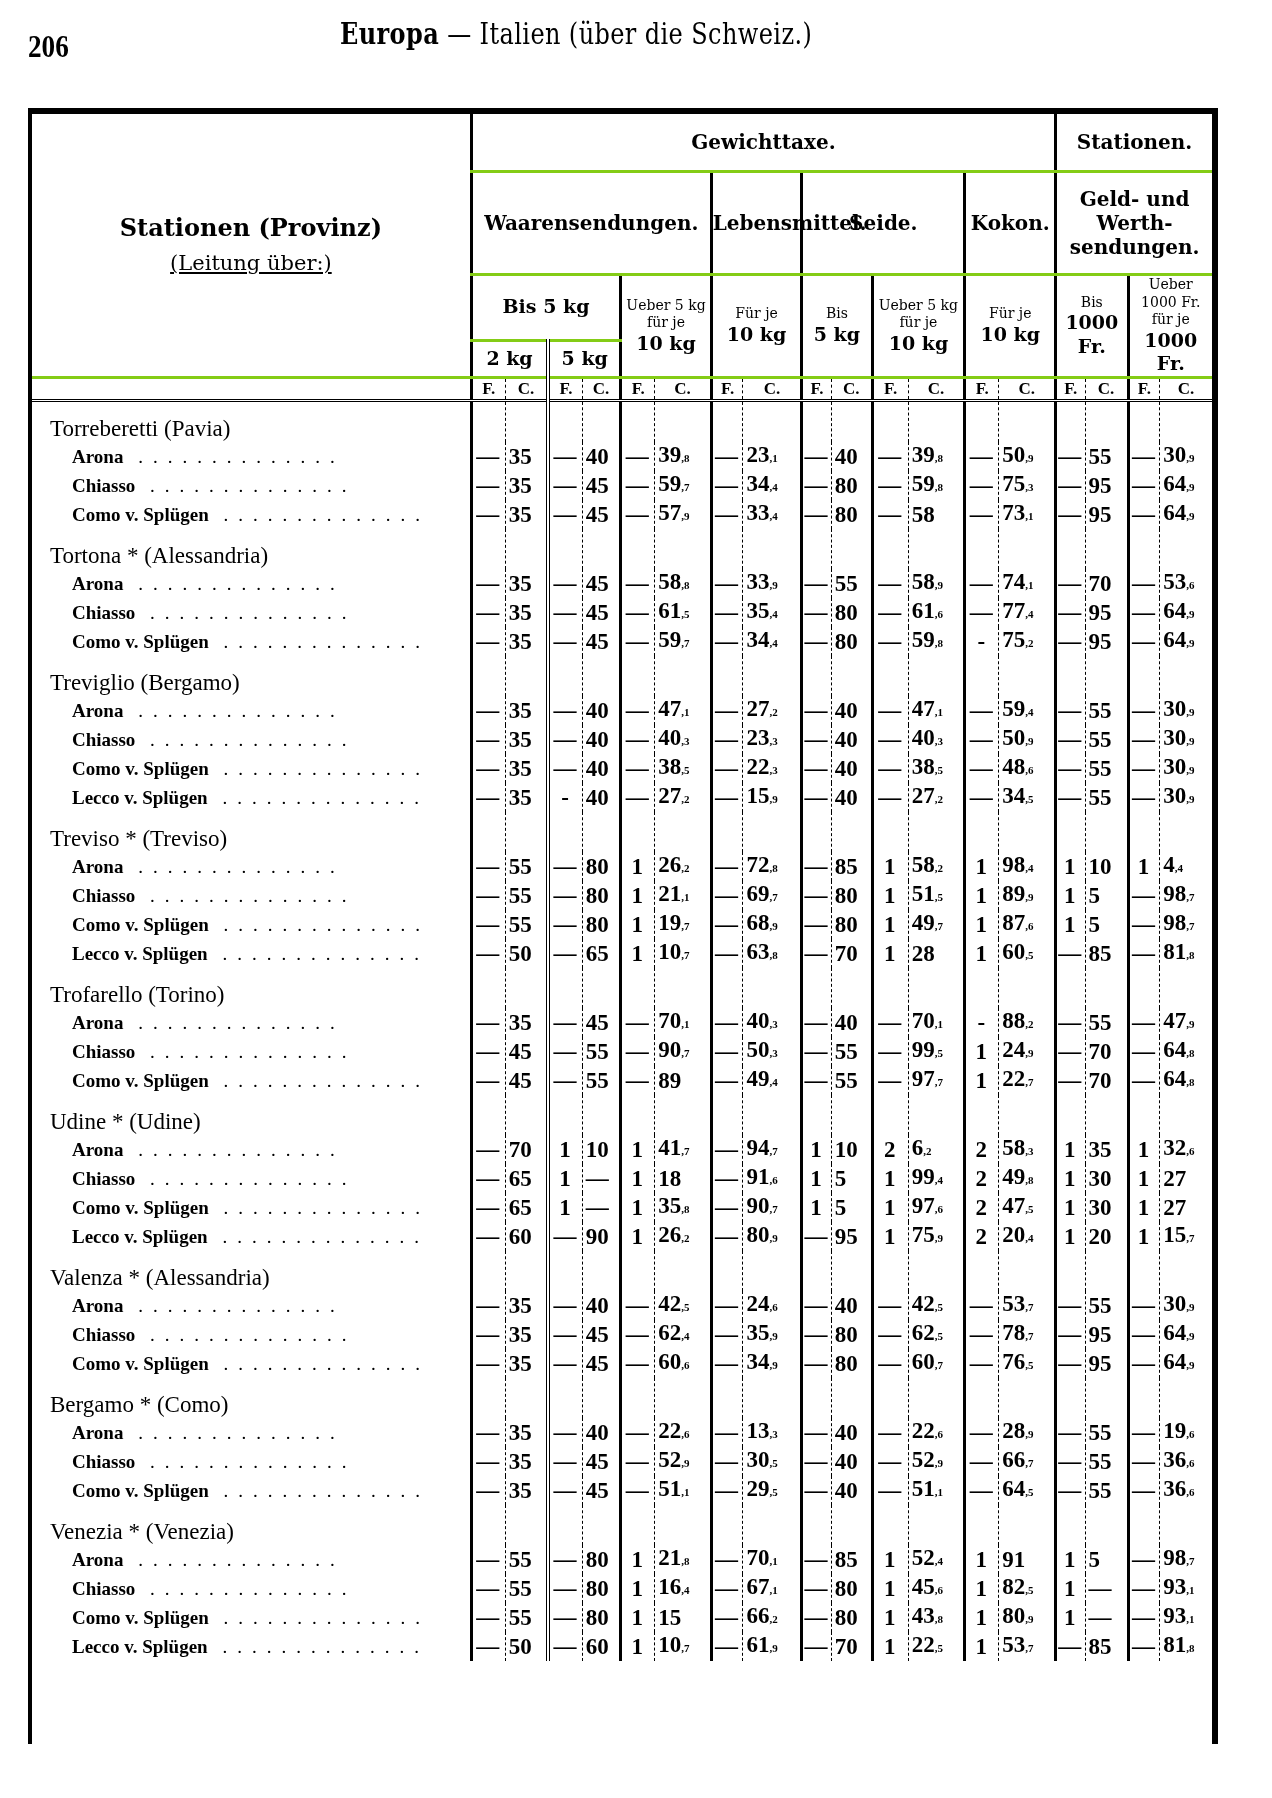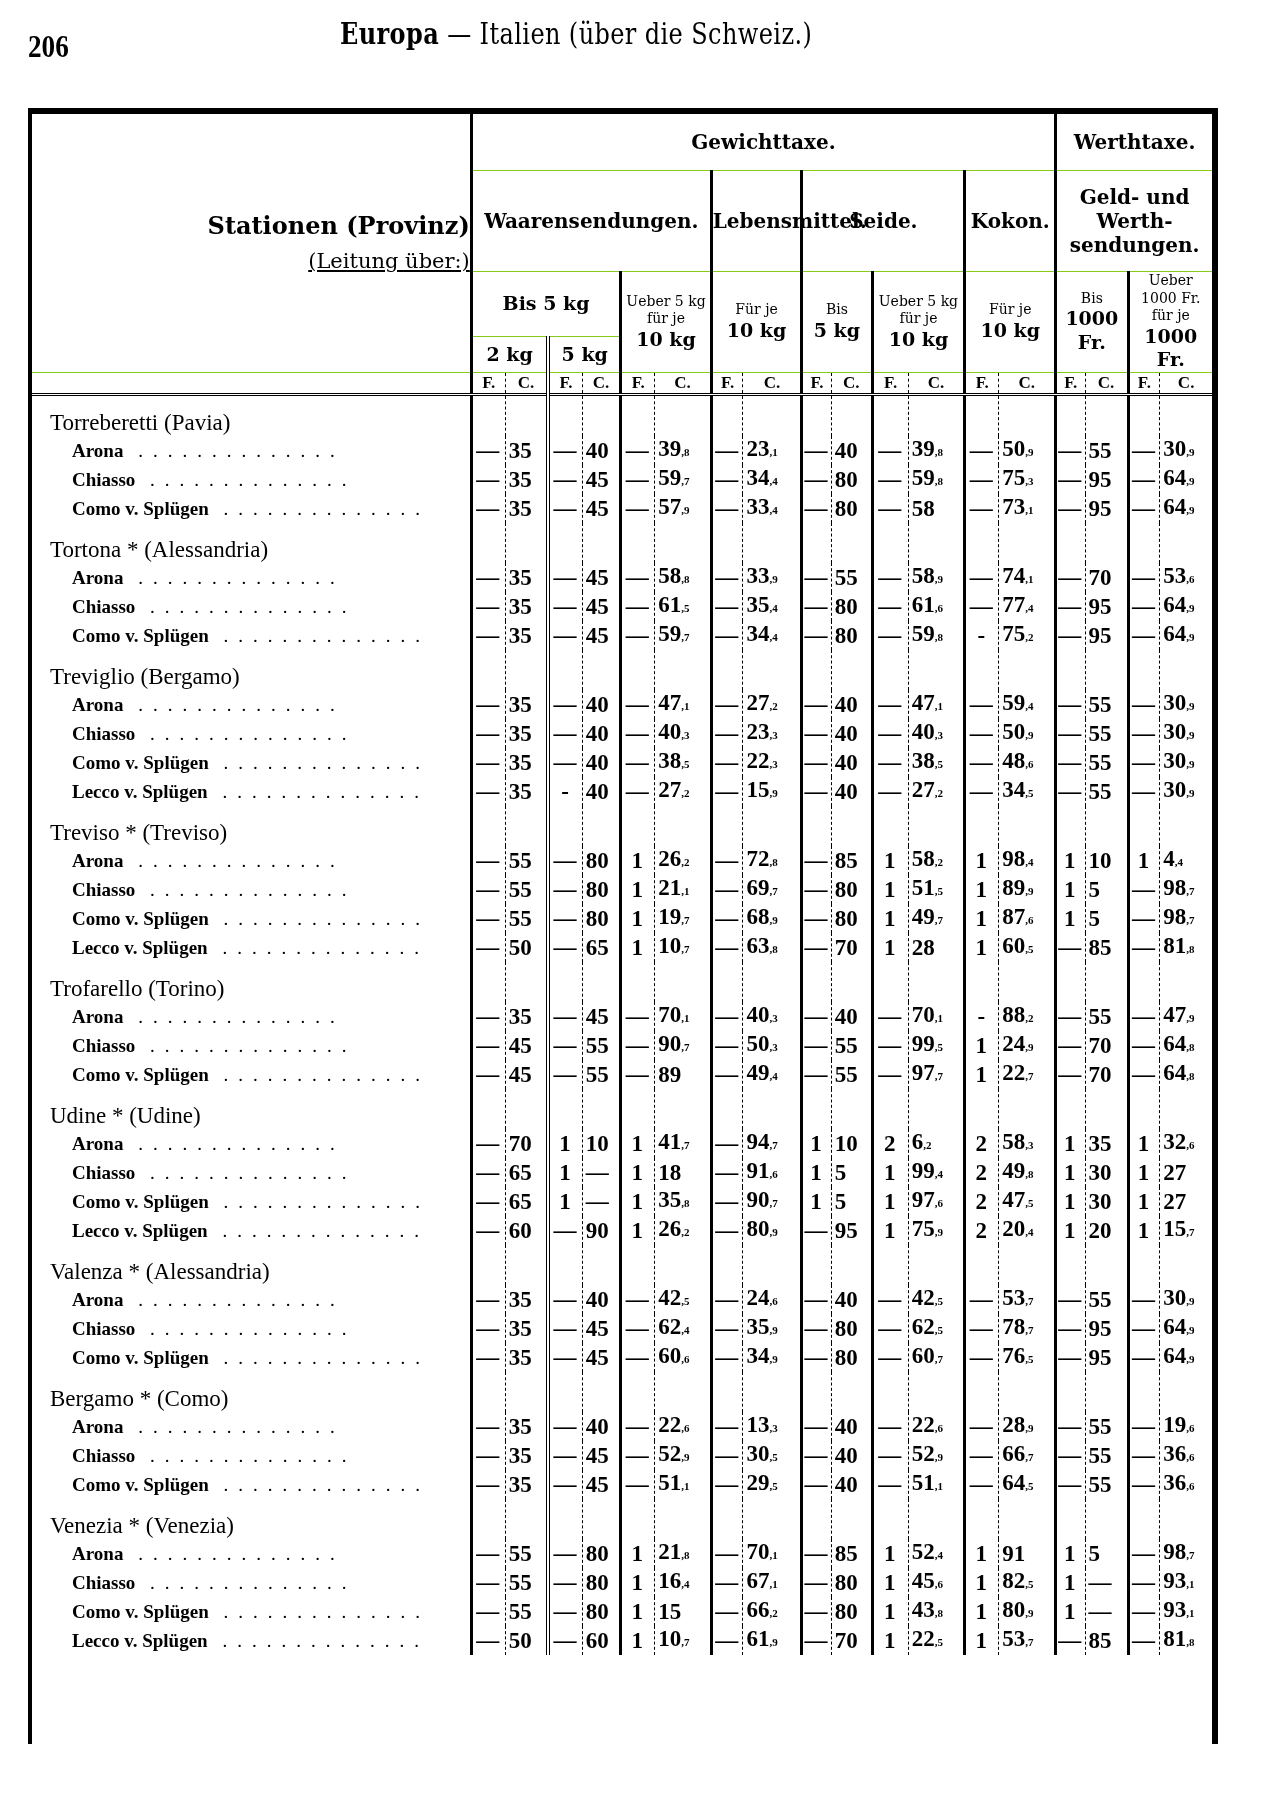--- a/index.html
+++ b/index.html
@@ -8,22 +8,22 @@
   .page-num { position:absolute; left:28px; top:28px; font-size:32px; font-weight:bold;
               font-family:"Liberation Serif",serif; transform:scaleX(0.85); transform-origin:left; }
   .running-head { position:absolute; left:340px; top:16px; font-size:30px; font-weight:bold;
                   font-family:"DejaVu Serif",serif; transform:scaleX(0.8); transform-origin:left; letter-spacing:0.5px; }
   .running-head .light { font-weight:normal; }
   .table-wrap { position:absolute; left:28px; top:108px; width:1180px; height:1630px;
                 border-top:6px solid #000; border-left:4px solid #000; border-right:6px solid #000; }
   table { border-collapse:collapse; width:100%; table-layout:fixed; }
   th, td { padding:0; }
   th { font-weight:bold; text-align:center; vertical-align:middle; font-size:20px;
-       font-family:"DejaVu Serif",serif; border-left:3px solid #000; border-bottom:1px solid #84cc16; }
-  th.stations { border-left:none; text-align:right; font-size:24px; line-height:1.6;margin-top:24px; }
+       font-family:"DejaVu Serif",serif; border-left:3px solid #000; border-bottom:3px solid #84cc16; }
+  th.stations { border-left:none; text-align:center; font-size:24px; line-height:1.6;margin-top:24px; }
   th.stations .sub { font-weight:normal; font-size:21px;text-decoration:underline; }
   th.small { font-size:14px; line-height:1.25; font-weight:normal; }
   th.small b { font-size:19px; font-weight:bold; }
   th.fc { font-size:17px; height:20px; border-bottom:3px double #000; font-family:"Liberation Serif",serif; }
   th.fc.thin { border-left:1px dashed #000; }
   th.fc.dbl { border-left:4px double #000; }
   td.name { font-family:"Liberation Serif",serif; font-size:23px; line-height:26px; white-space:nowrap; overflow:hidden; padding-left:18px;margin-left:43px; }
   td.name.sub { padding-left:40px; font-size:19px; font-weight:bold; line-height:26px; }
   td.name.sub .dots { font-weight:normal; letter-spacing:10px; color:#000; }
   td.v { font-family:"Liberation Serif",serif; font-size:23px; font-weight:bold; line-height:26px;
@@ -66,21 +66,21 @@
     <col style="width:28px">
         <col style="width:46px">
   </colgroup>
   <thead>
     <tr>
       <th class="stations" rowspan="4">
         <div>Stationen (Provinz)</div>
         <div class="sub">(Leitung über:)</div>
       </th>
       <th colspan="14" style="height:56px">Gewichttaxe.</th>
-      <th colspan="4">Werthtaxe.</th>
+      <th colspan="4">Stationen.</th>
     </tr>
     <tr>
       <th colspan="6" style="height:100px">Waarensendungen.</th>
       <th colspan="2">Lebensmittel.</th>
       <th colspan="4">Seide.</th>
       <th colspan="2">Kokon.</th>
       <th colspan="4">Geld- und Werth-sendungen.</th>
     </tr>
     <tr>
       <th colspan="4" class="small" style="height:62px"><b>Bis 5 kg</b></th>

